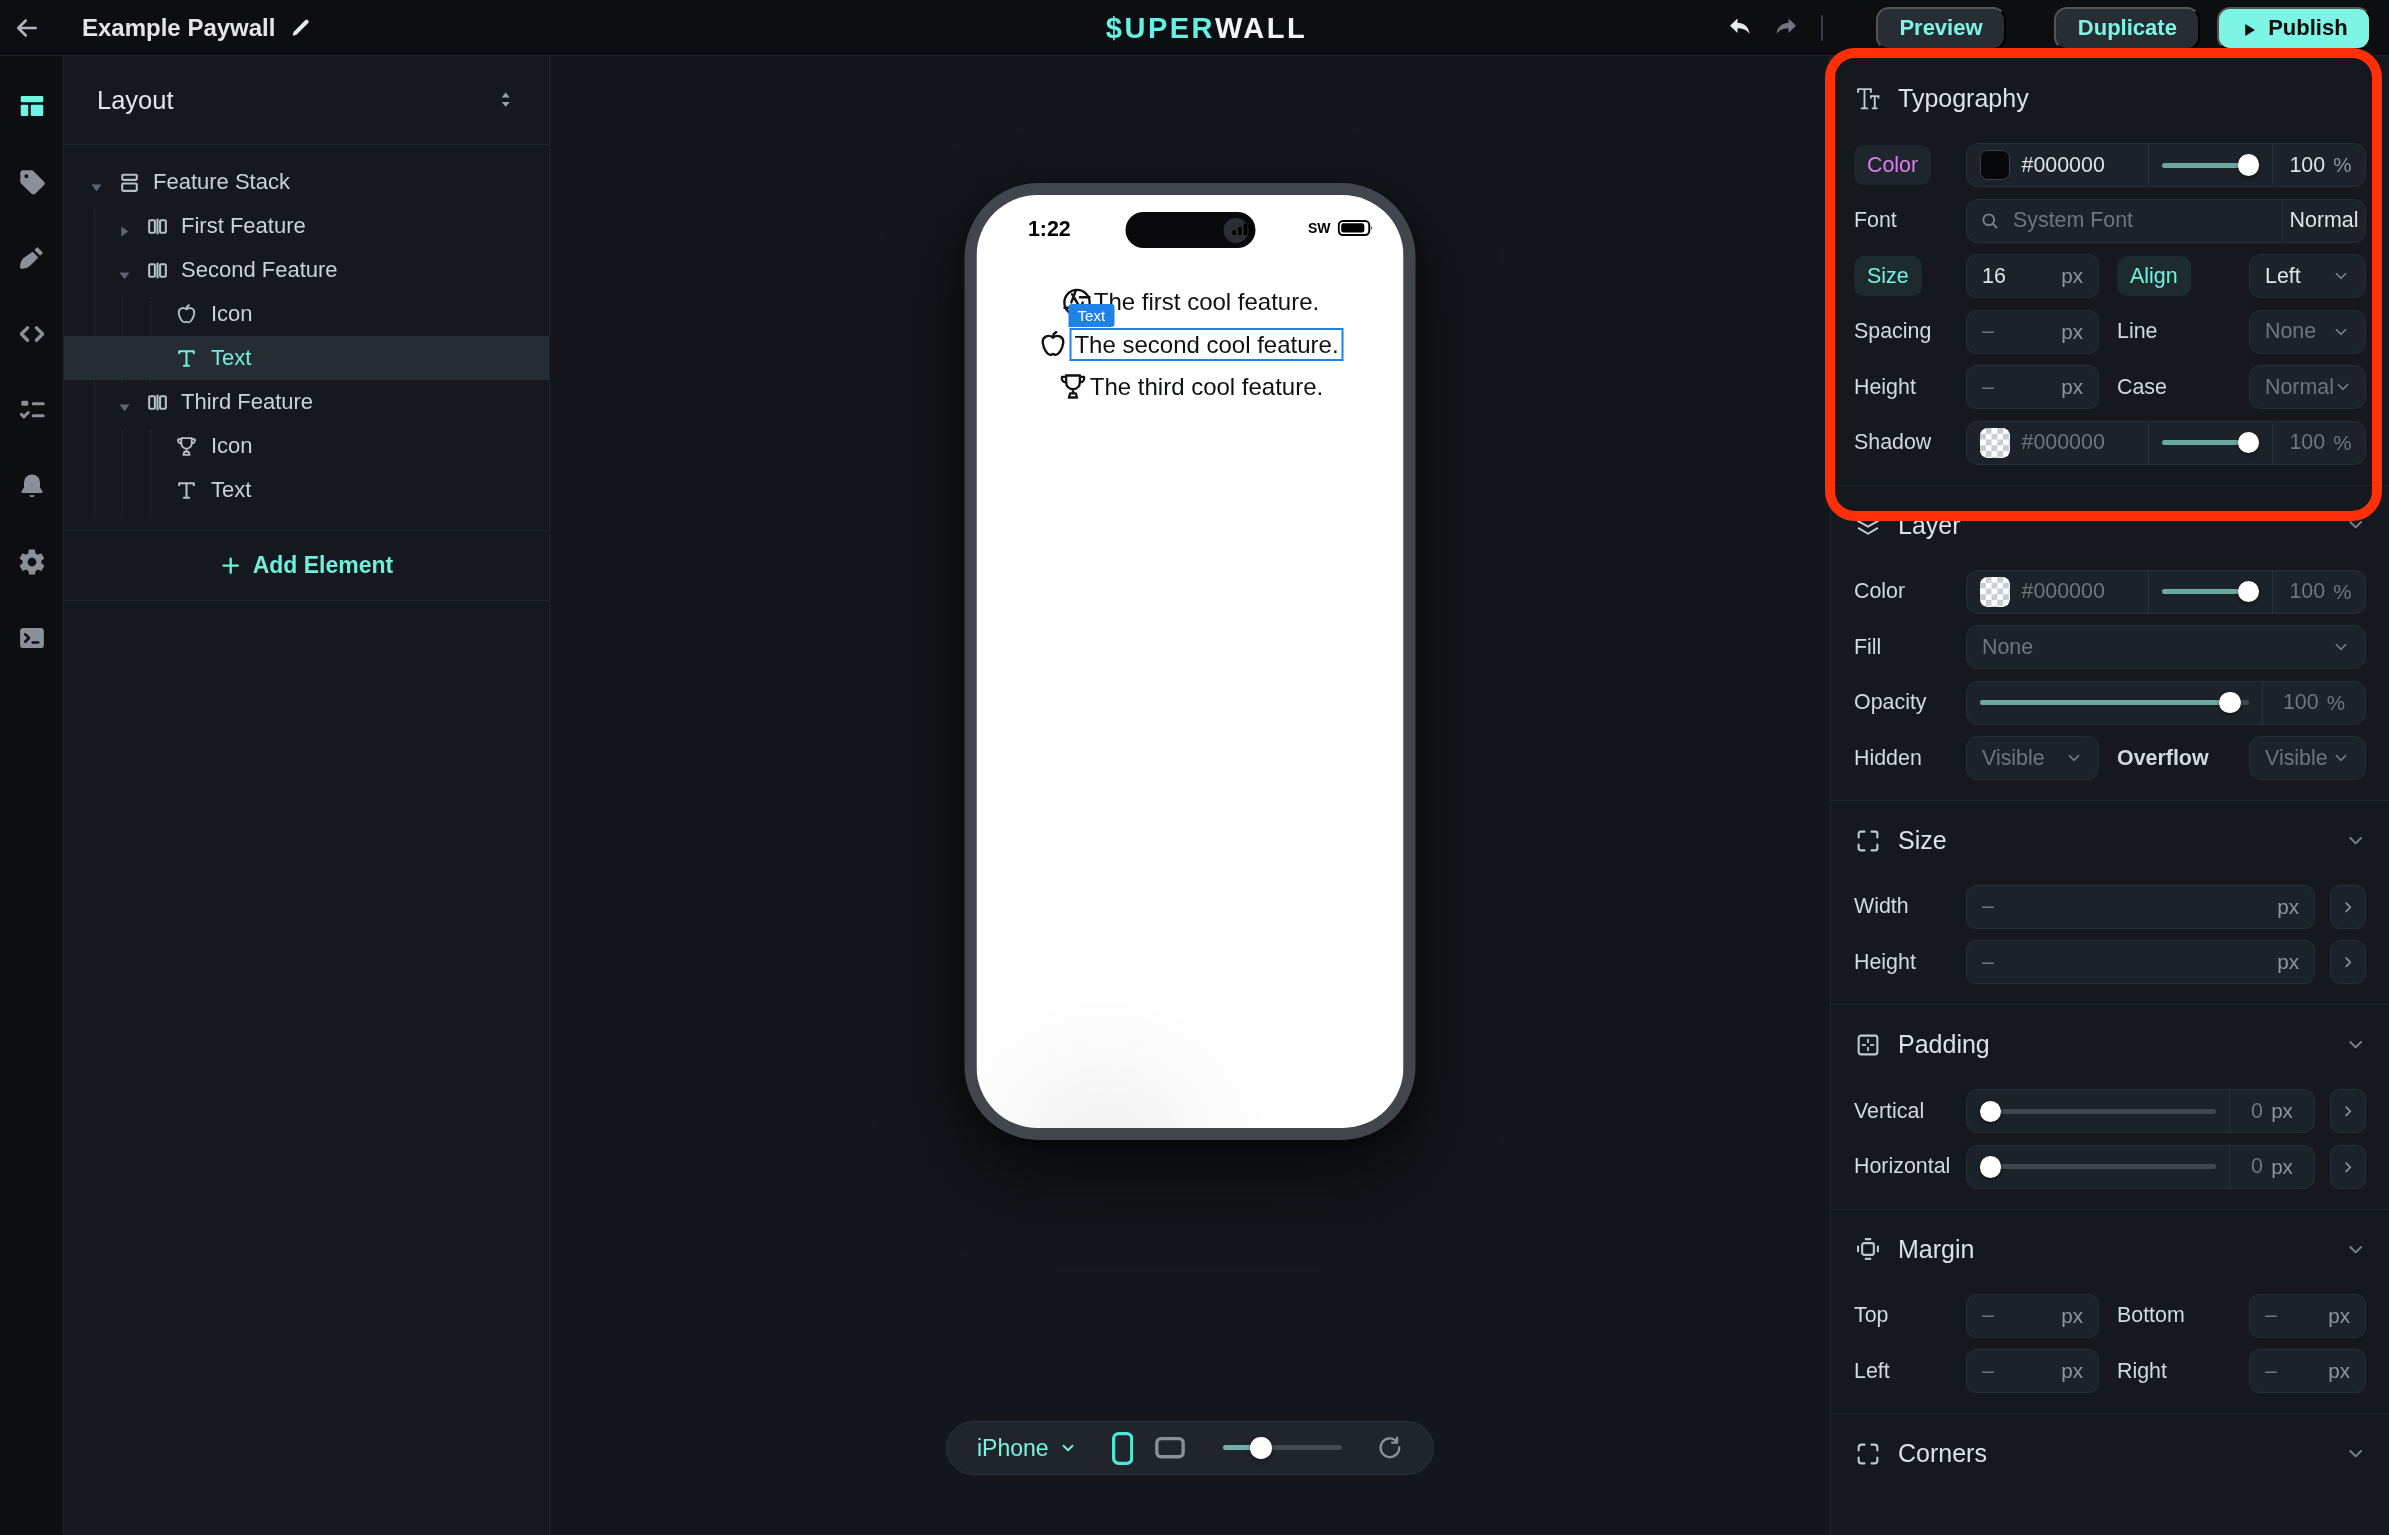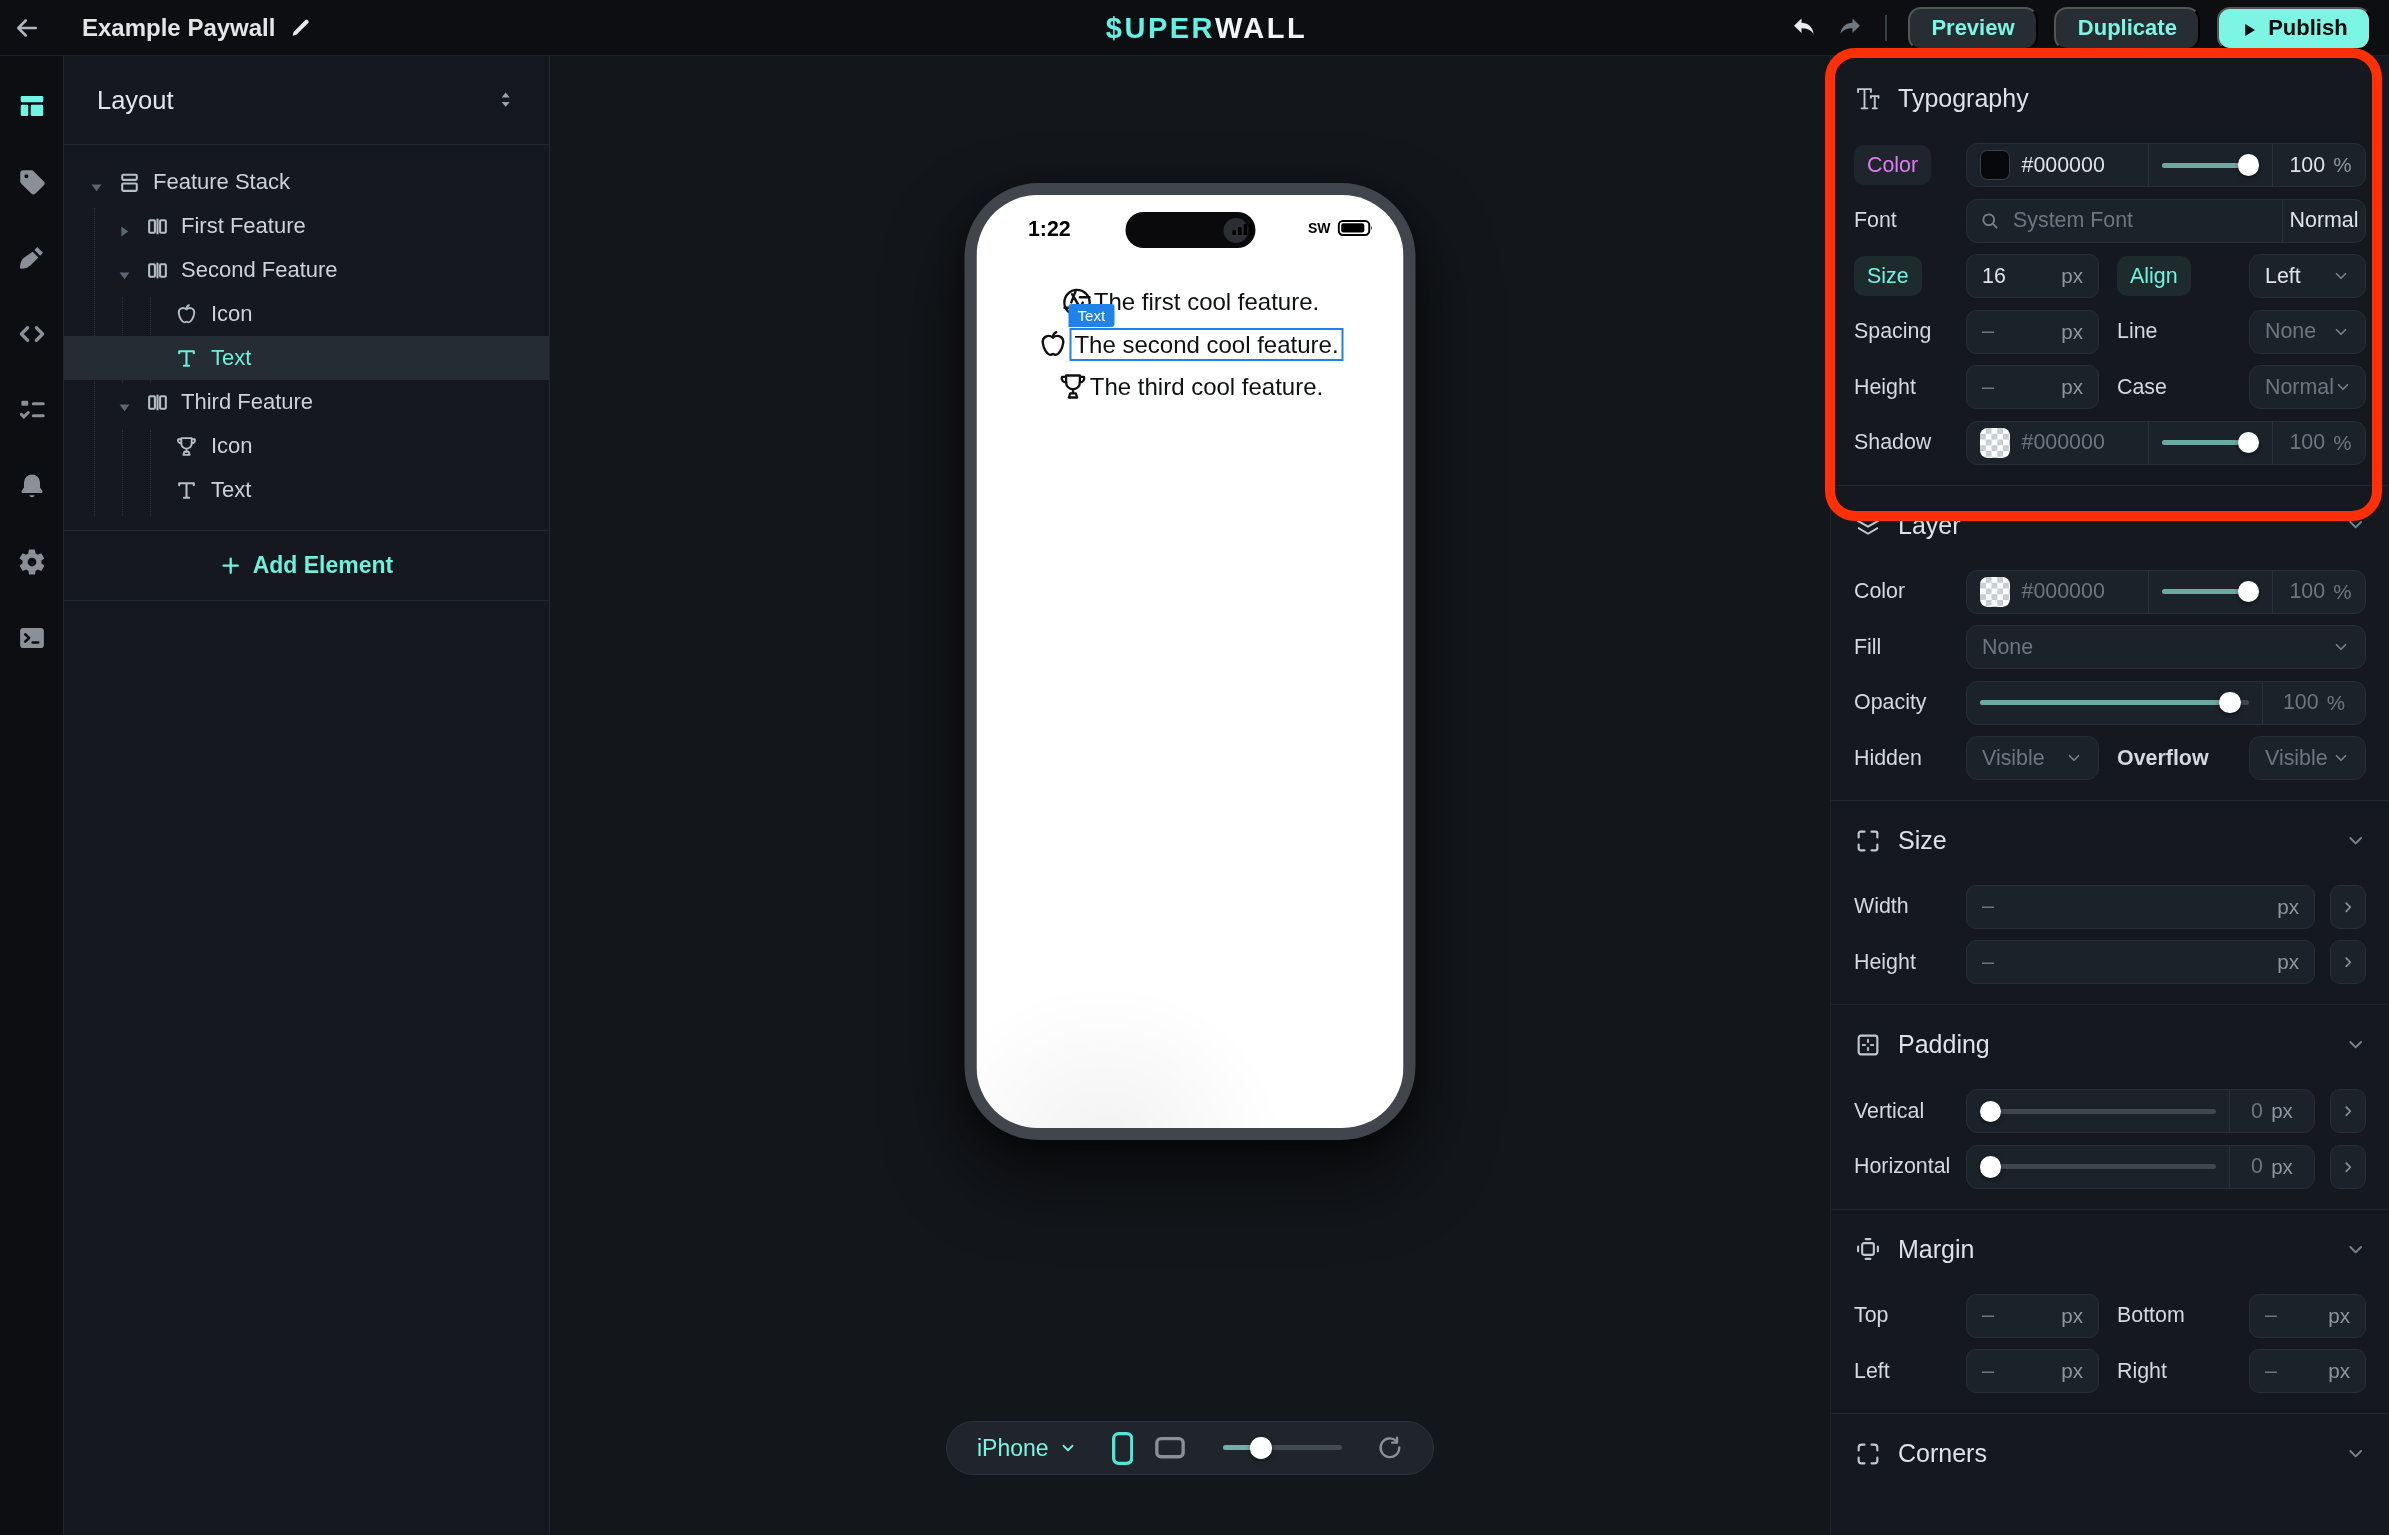--- a/index.html
+++ b/index.html
@@ -14,21 +14,21 @@
   .doc-title { font-size:24px; font-weight:600; color:#e5e5e5; }
   .pencil { width:21.4px; height:21.4px; color:#e8ebee; }
   .logo { position:absolute; left:50%; top:0; transform:translateX(-50%); height:56px; display:flex; align-items:center; font-size:29px; font-weight:800; letter-spacing:2.5px;margin-left:12px; }
   .logo .accent { color:#62f1e4; }
   .logo .rest { color:#f2f5f7; }
   .actions { position:absolute; right:18px; top:0; height:56px; display:flex; align-items:center; gap:16.5px; }
   .hist-icon { width:28px; height:28px; }
   .undo { color:#e8ebee; } .redo { color:#6f767e; }
   .vdiv { width:1.6px; height:26px; background:#363e46; margin:0 5px; }
   .btn { height:43px; border-radius:13px; display:flex; align-items:center; justify-content:center; font-size:22px; font-weight:600; cursor:pointer; }
-  .btn-dark { background:#262d33; color:#7df5e4; padding:0 21.4px; }
+  .btn-dark { background:#262d33; color:#7df5e4; padding:0 21.4px;margin-left:32px; }
   .btn-publish { background:#7df5e4; color:#0a0c0e; padding:0 21.4px; gap:10px; font-weight:700; }
   .play-ic { width:18px; height:18px; }
 
   
   .rail { position:absolute; left:0; top:56px; bottom:0; width:64px; background:#0c0e11; border-right:0.8px solid #1d232a; padding-top:11.5px; display:flex; flex-direction:column; align-items:center; z-index:20; }
   .rail-item { width:64px; height:76px; display:flex; align-items:center; justify-content:center; color:#8a9097; cursor:pointer; }
   .rail-item svg { width:30px; height:30px; }
   .rail-item.active { color:#70f5e4; }
 
   

